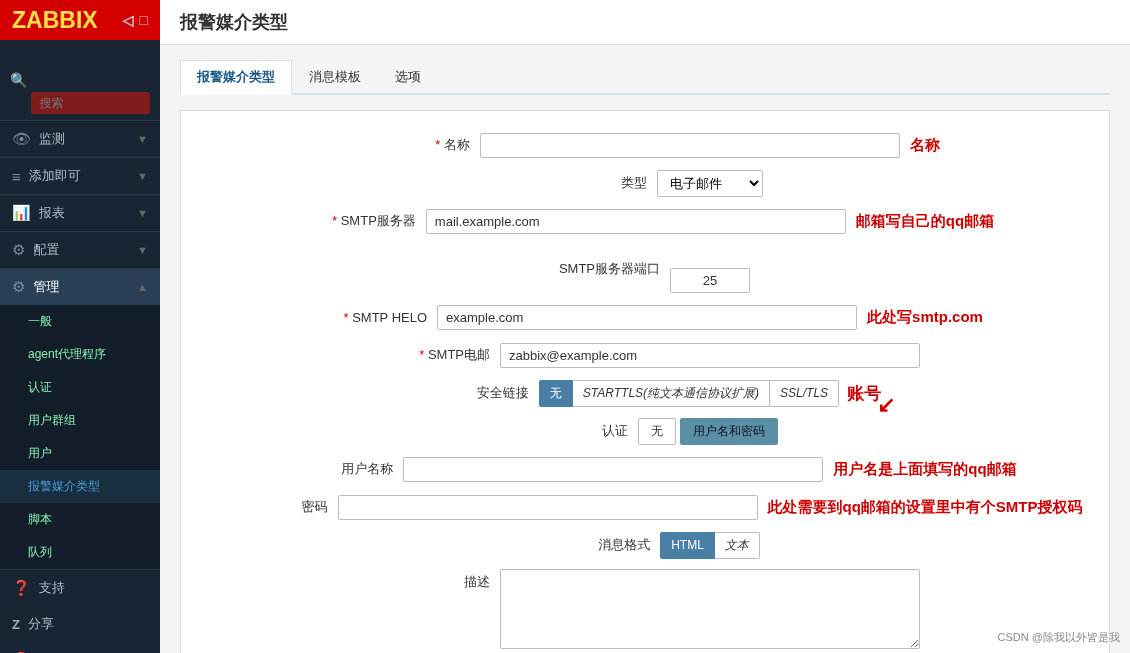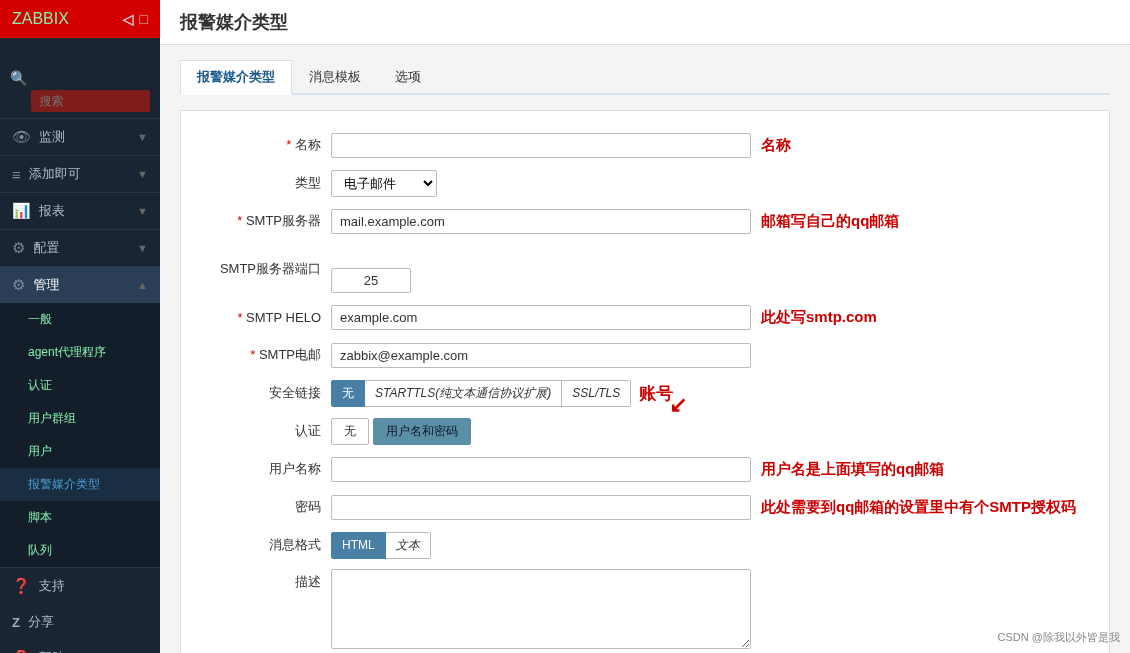--- a/index.html
+++ b/index.html
@@ -20,21 +20,21 @@
       background: #d40000;
       color: white;
       font-weight: bold;
       font-size: 18px;
       padding: 10px 12px;
       display: flex;
       align-items: center;
       justify-content: space-between;
       height: 40px;
     }
-    .sidebar-logo-text { color: #86efac; font-weight: normal; font-size: 16px; }
+    .sidebar-logo-text { color: #fde047; font-weight: bold; font-size: 23px; }
     .sidebar-logo-icons { display: flex; gap: 6px; }
     .sidebar-search {
       padding: 6px 10px;
       background: #1a2533;
       display: flex;
       align-items: center;
     }
     .sidebar-search input {
       background: #2a3545;
       border: none;
@@ -128,20 +128,21 @@
     .form-container {
       background: white;
       padding: 20px;
       border: 1px solid #d4e0eb;
     }
     .form-row {
       display: flex;
       align-items: center;
       margin-bottom: 10px;
       min-height: 28px;
+      justify-content: center;
     }
     .form-label {
       width: 130px;
       text-align: right;
       padding-right: 10px;
       color: #333;
       font-size: 13px;
       flex-shrink: 0;
     }
     .form-label.required::before {

